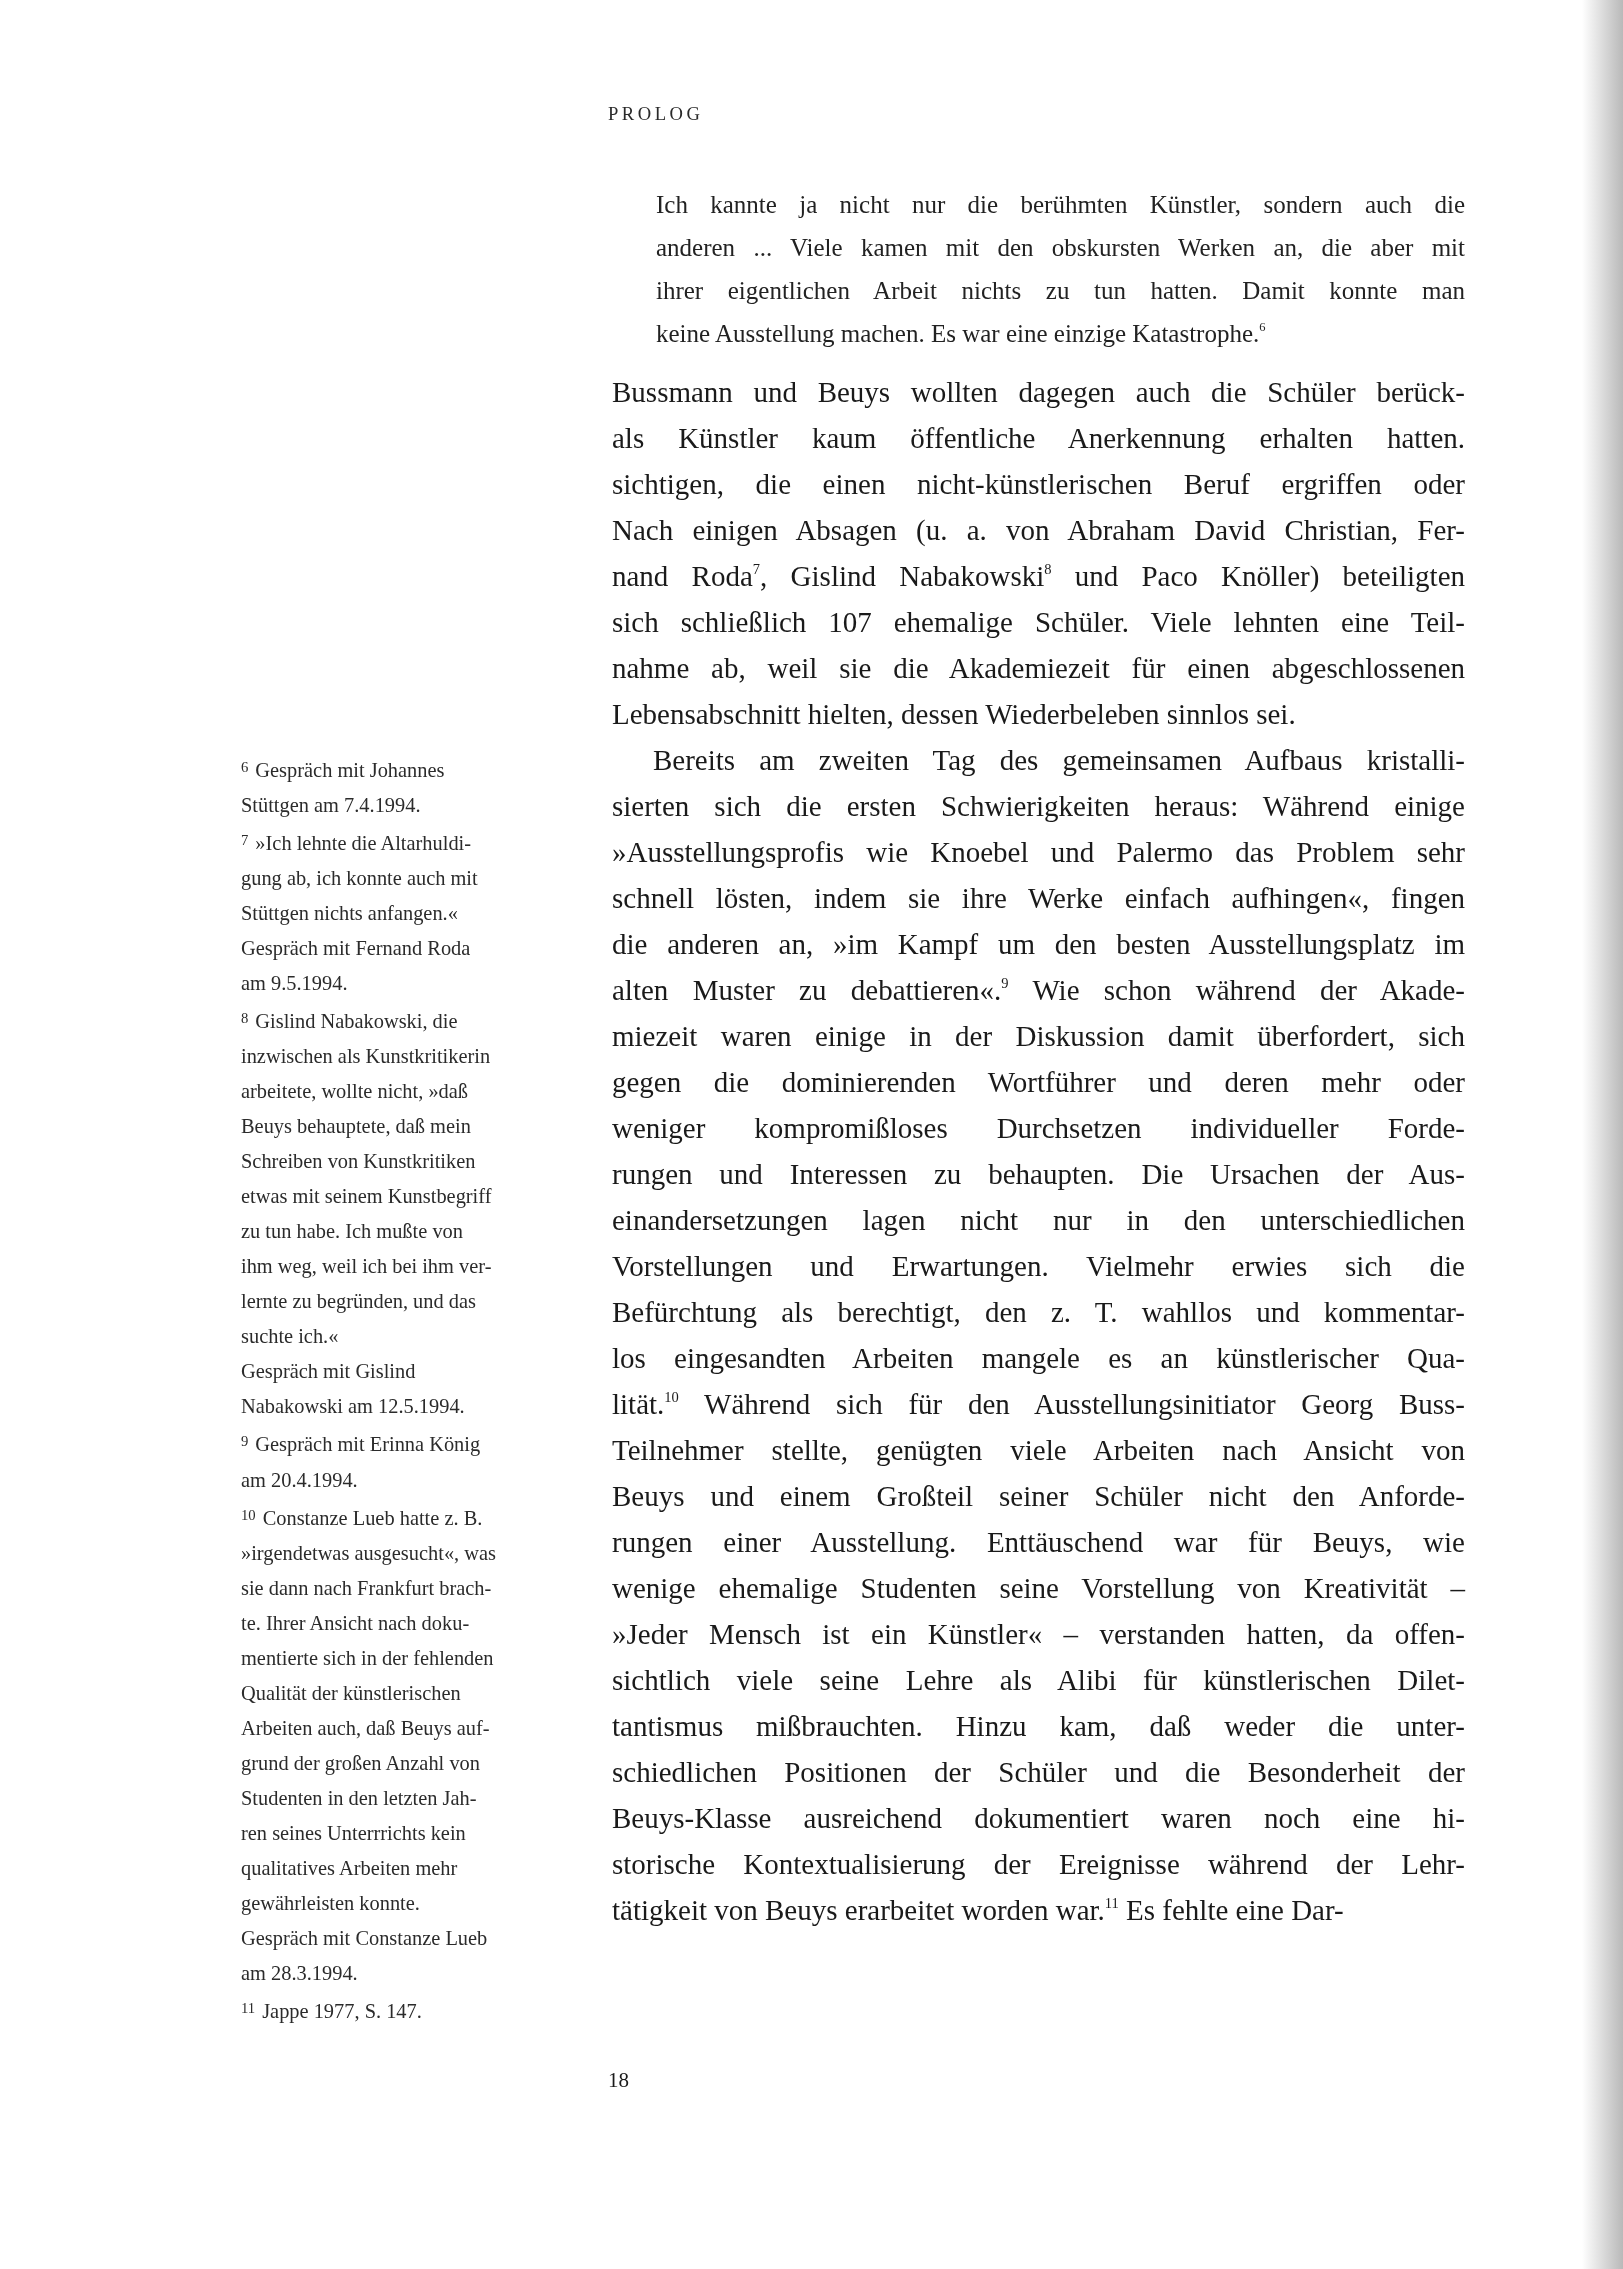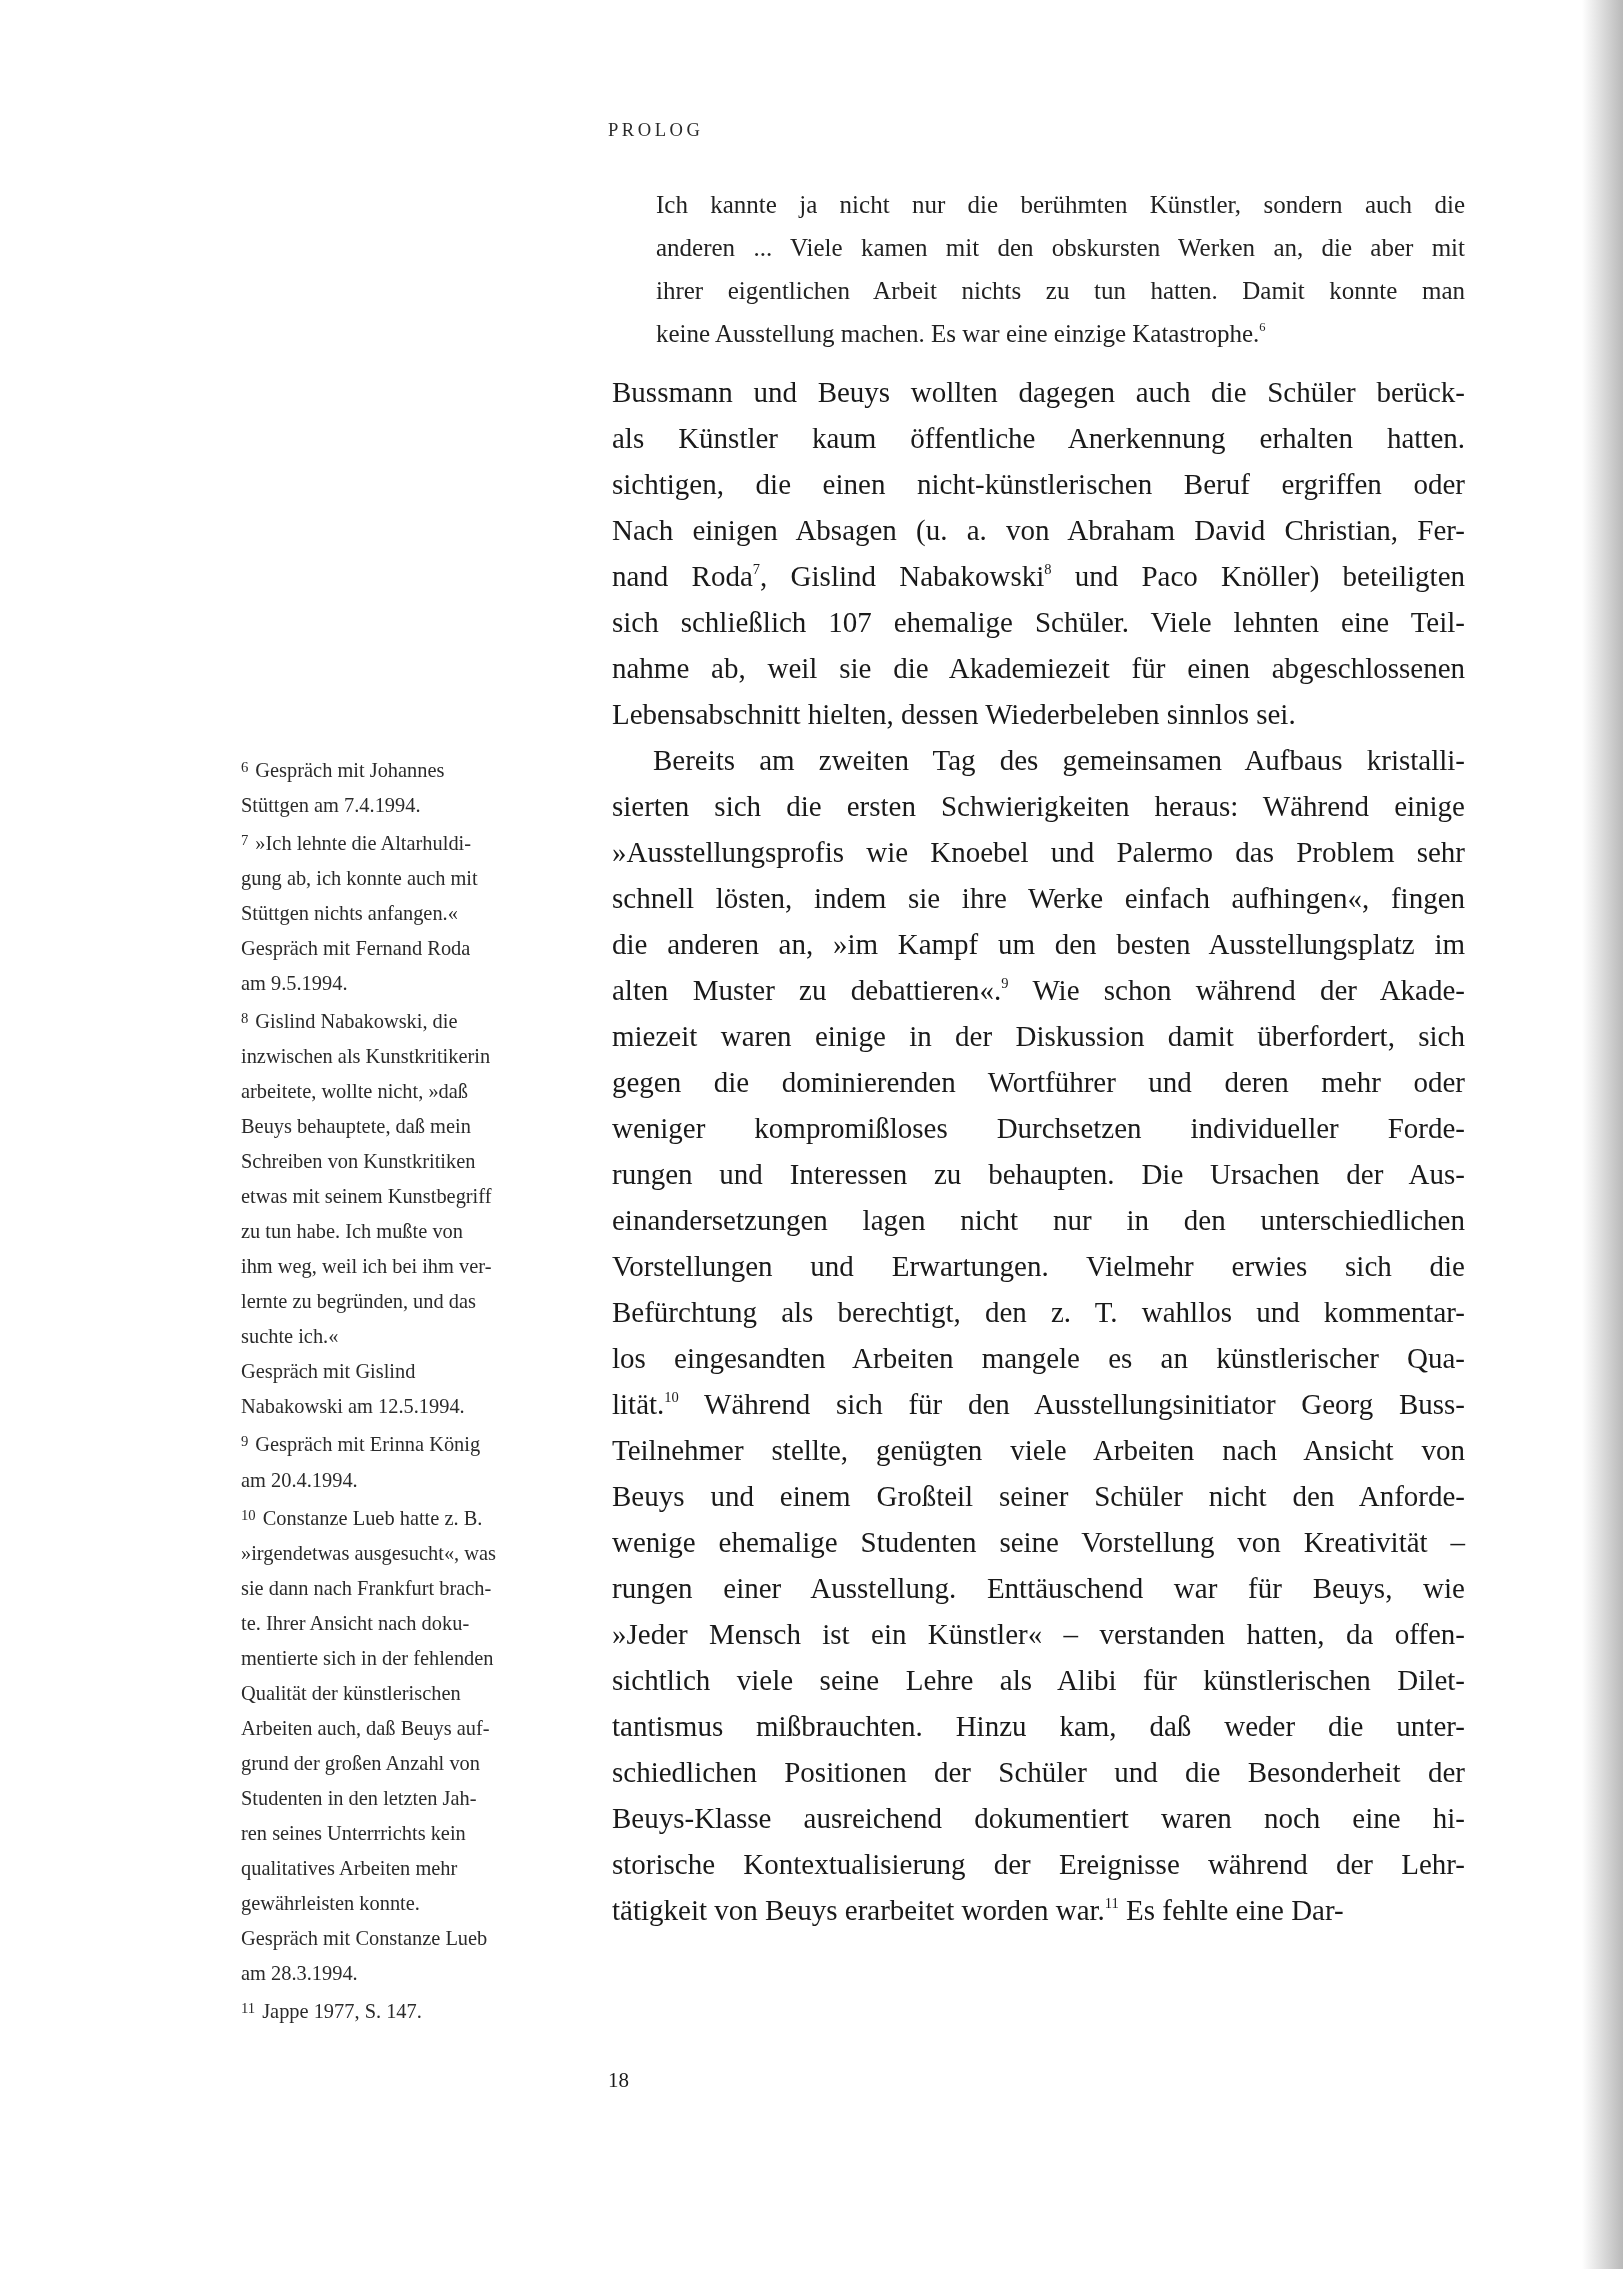--- a/index.html
+++ b/index.html
@@ -8,21 +8,21 @@
     background: #ffffff;
     font-family: "Liberation Serif", "DejaVu Serif", serif;
     color: #1c1c1c;
   }
   .gutter-shadow {
     position: absolute; top: 0; right: 0; width: 41px; height: 2270px;
     background: linear-gradient(to right, rgba(255,255,255,0) 0%, #d8d8d8 55%, #b9b9b9 100%);
   }
   .running-head {
     position: absolute; left: 608px; top: 103px;
-    font-size: 18.6px; letter-spacing: 3.5px; color: #2a2a2a; margin-top: 16px;
+    font-size: 18.6px; letter-spacing: 3.5px; color: #2a2a2a;
   }
   .quote {
     position: absolute; left: 656px; top: 183px; width: 809px;
     font-size: 25px; line-height: 43px; text-align: justify;
     color: #222;
   }
   .quote .line { display: block; text-align-last: justify; white-space: nowrap; }
   .quote .line.last { text-align-last: left; }
   .body-text {
     position: absolute; left: 612px; top: 369px; width: 853px;
@@ -79,22 +79,22 @@
     <span class="line">gegen die dominierenden Wortführer und deren mehr oder</span>
     <span class="line">weniger kompromißloses Durchsetzen individueller Forde-</span>
     <span class="line">rungen und Interessen zu behaupten. Die Ursachen der Aus-</span>
     <span class="line">einandersetzungen lagen nicht nur in den unterschiedlichen</span>
     <span class="line">Vorstellungen und Erwartungen. Vielmehr erwies sich die</span>
     <span class="line">Befürchtung als berechtigt, den z. T. wahllos und kommentar-</span>
     <span class="line">los eingesandten Arbeiten mangele es an künstlerischer Qua-</span>
     <span class="line"><span>lität.</span><sup class="fn">10</sup><span> Während sich für den Ausstellungsinitiator Georg Buss-</span></span>
     <span class="line">Teilnehmer stellte, genügten viele Arbeiten nach Ansicht von</span>
     <span class="line">Beuys und einem Großteil seiner Schüler nicht den Anforde-</span>
+    <span class="line">rungen einer Ausstellung. Enttäuschend war für Beuys, wie</span>
     <span class="line">wenige ehemalige Studenten seine Vorstellung von Kreativität –</span>
-    <span class="line">rungen einer Ausstellung. Enttäuschend war für Beuys, wie</span>
     <span class="line">»Jeder Mensch ist ein Künstler« – verstanden hatten, da offen-</span>
     <span class="line">sichtlich viele seine Lehre als Alibi für künstlerischen Dilet-</span>
     <span class="line">tantismus mißbrauchten. Hinzu kam, daß weder die unter-</span>
     <span class="line">schiedlichen Positionen der Schüler und die Besonderheit der</span>
     <span class="line">Beuys-Klasse ausreichend dokumentiert waren noch eine hi-</span>
     <span class="line">storische Kontextualisierung der Ereignisse während der Lehr-</span>
     <span class="line last"><span>tätigkeit von Beuys erarbeitet worden war.</span><sup class="fn">11</sup><span> Es fehlte eine Dar-</span></span>
   </div>
 </div>
 

